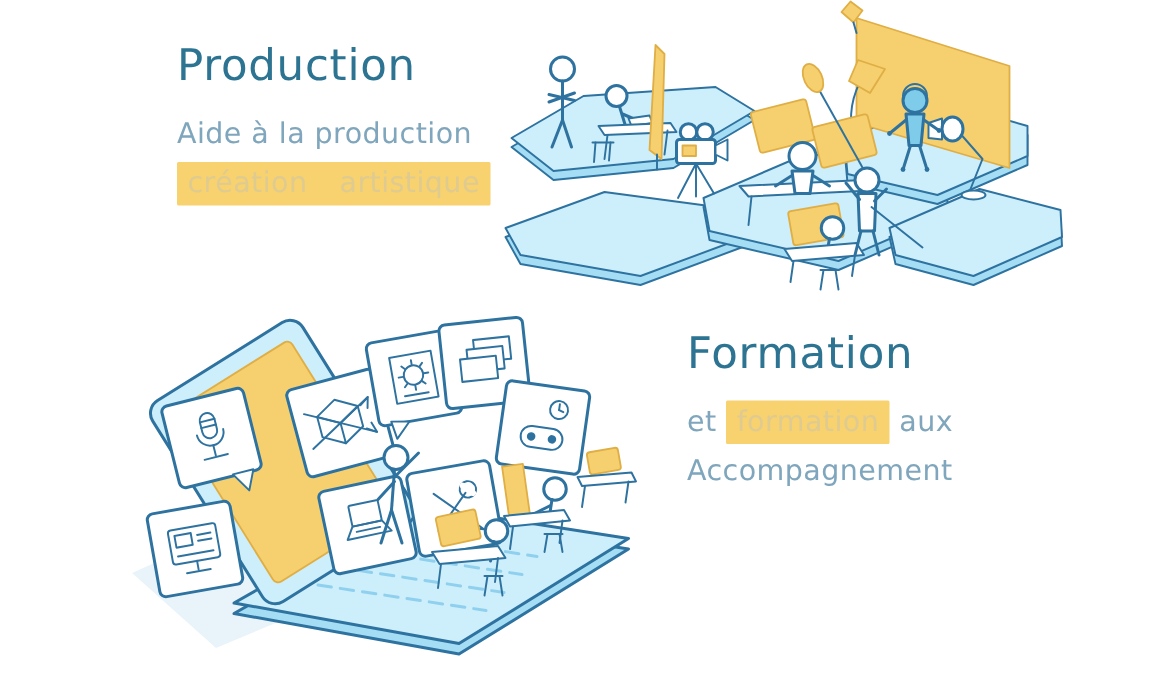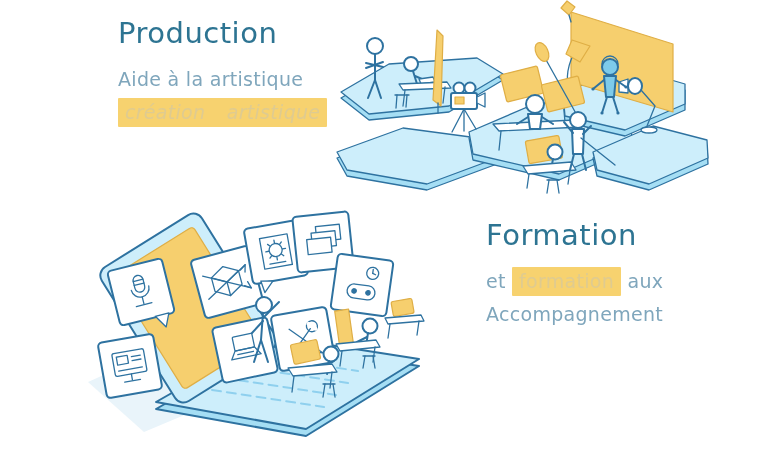--- a/index.html
+++ b/index.html
@@ -15,47 +15,47 @@
     margin:0 0 13px 0;font-weight:normal;
   }
   .desc-line{
     display:block;font-size:19px;letter-spacing:0.3px;line-height:33px;
     color:var(--body-color);white-space:nowrap;
   }
   .hl{
     background:var(--hl-bg);color:var(--hl-text);
     padding:3px 7px 4px 7px;border-radius:1px;
   }
-  .wide{word-spacing:15px;font-style:italic;}
+  .wide{word-spacing:15px;}
   .ill{position:absolute;}
   .studio{left:331px;top:0px;width:380px;height:207px;}
   .laptop{left:86px;top:206px;width:344px;height:232px;}
   
   .s{stroke:var(--ill-line);stroke-width:2;stroke-linecap:round;stroke-linejoin:round;fill:none;}
   .s1{stroke:var(--ill-line);stroke-width:1.3;stroke-linecap:round;stroke-linejoin:round;fill:none;}
   .w{fill:#ffffff;}
   .lt{fill:var(--ill-light);}
   .md{fill:var(--ill-mid);}
   .yst{stroke:var(--ill-yellow-stroke);stroke-width:1.2;stroke-linejoin:round;fill:var(--ill-yellow);}
   .bluefig{fill:var(--ill-figure-blue);}
   .key{stroke:var(--ill-key);stroke-width:2;stroke-linecap:round;}
   .shadow{fill:var(--ill-shadow);}
 </style>
 </head>
 <body>
 
 <div class="canvas">
 
-  <div class="text-block" style="left:118px;top:16px;">
+  <div class="text-block" style="left:118px;top:26px;">
     <h2 class="section-title">Production</h2>
-    <span class="desc-line"><span>Aide à la artistique</span></span>
+    <span class="desc-line"><span>Aide à la production</span></span>
     <span class="desc-line"><span class="hl wide">création artistique</span></span>
   </div>
 
-  <div class="text-block" style="left:458px;top:218px;margin-left:28px;">
+  <div class="text-block" style="left:458px;top:218px;">
     <h2 class="section-title">Formation</h2>
     <span class="desc-line"><span>et</span> <span class="hl">formation</span> <span>aux</span></span>
     <span class="desc-line"><span>Accompagnement</span></span>
   </div>
 
   <svg class="ill studio" viewBox="0 0 380 207">
 
     <g>
       <polygon class="md s1" points="10,98 58,70 146,64 172,80 118,112 38,120"></polygon>
       <polygon class="lt s1" points="10,92 58,64 146,58 172,74 118,106 38,114"></polygon>

